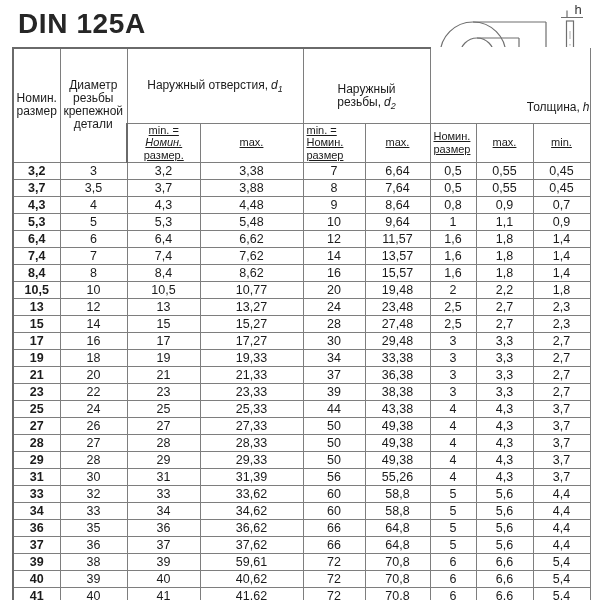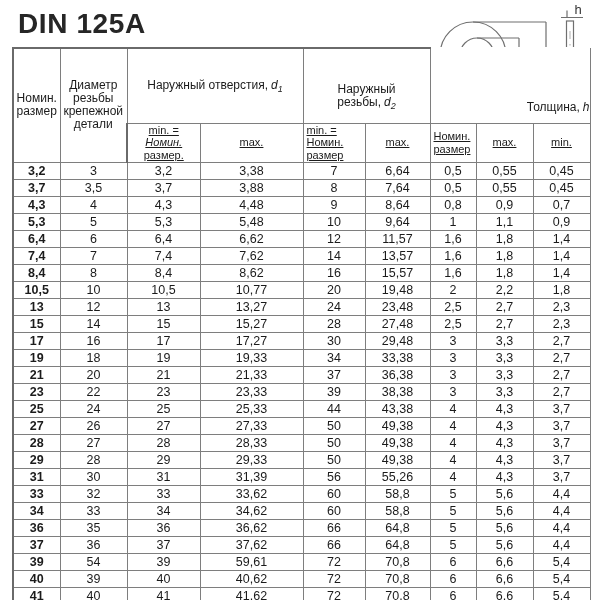--- a/index.html
+++ b/index.html
@@ -370,21 +370,21 @@
           <td>37</td>
           <td>37,62</td>
           <td>66</td>
           <td>64,8</td>
           <td>5</td>
           <td>5,6</td>
           <td>4,4</td>
         </tr>
         <tr>
           <td>39</td>
-          <td>54</td>
+          <td>38</td>
           <td>39</td>
           <td>59,61</td>
           <td>72</td>
           <td>70,8</td>
           <td>6</td>
           <td>6,6</td>
           <td>5,4</td>
         </tr>
         <tr>
           <td>40</td>

